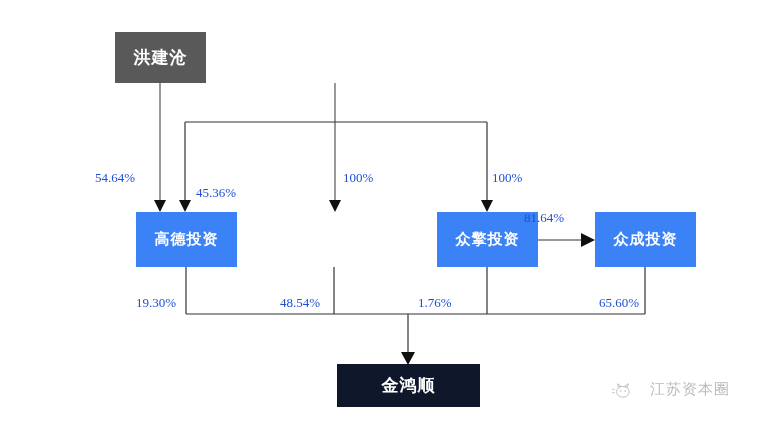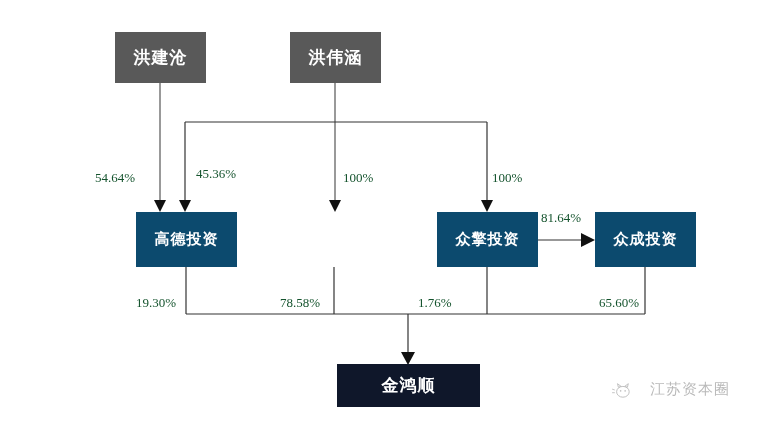--- a/index.html
+++ b/index.html
@@ -36,32 +36,32 @@
     font-weight: bold;
     letter-spacing: 1px;
     white-space: nowrap;
     z-index: 3;
   }
   .node-person {
     background: #595959;
     font-size: 17px;
   }
   .node-company {
-    background: #0c4a6e;
+    background: #3b82f6;
     font-size: 15px;
   }
   .node-target {
     background: #0f172a;
     font-size: 17px;
   }
   .edge-label {
     position: absolute;
     font-family: "Liberation Serif", "DejaVu Serif", serif;
     font-size: 13px;
-    color: #14532d;
+    color: #1d4ed8;
     white-space: nowrap;
     z-index: 4;
   }
   .watermark {
     position: absolute;
     display: flex;
     align-items: center;
     gap: 17px;
     opacity: 0.42;
     z-index: 5;
@@ -114,58 +114,55 @@
     <path d="M645,255 L645,302" fill="none" stroke="#333333" stroke-width="1.2"></path>
 
     <path d="M186,302 L645,302" fill="none" stroke="#333333" stroke-width="1.2"></path>
     <path d="M408,302 L408,342" fill="none" stroke="#333333" stroke-width="1.2"></path>
     <path d="M401,340 L415,340 L408,353 Z" fill="#111111"></path>
   </svg>
 
   <div class="node node-person" style="left:115px; top:20px; width:91px; height:51px;">
     <span>洪建沧</span>
   </div>
-  <div class="node node-person" style="left:290px; top:20px; width:91px; height:51px;">
-    <span>洪伟涵</span>
-  </div>
 
   <div class="node node-company" style="left:136px; top:200px; width:101px; height:55px;">
     <span>高德投资</span>
   </div>
   <div class="node node-company" style="left:595px; top:200px; width:101px; height:55px;">
     <span>众成投资</span>
   </div>
   <div class="node node-company" style="left:437px; top:200px; width:101px; height:55px;">
     <span>众擎投资</span>
   </div>
 
   <div class="node node-target" style="left:337px; top:352px; width:143px; height:43px;">
     <span>金鸿顺</span>
   </div>
 
   <div class="edge-label" style="left:95px; top:158px;">
     <span>54.64%</span>
   </div>
-  <div class="edge-label" style="left:196px; top:154px;">
+  <div class="edge-label" style="left:196px; top:173px;">
     <span>45.36%</span>
   </div>
   <div class="edge-label" style="left:343px; top:158px;">
     <span>100%</span>
   </div>
   <div class="edge-label" style="left:492px; top:158px;">
     <span>100%</span>
   </div>
-  <div class="edge-label" style="left:541px; top:198px;">
+  <div class="edge-label" style="left:524px; top:198px;">
     <span>81.64%</span>
   </div>
   <div class="edge-label" style="left:136px; top:283px;">
     <span>19.30%</span>
   </div>
   <div class="edge-label" style="left:280px; top:283px;">
-    <span>78.58%</span>
+    <span>48.54%</span>
   </div>
   <div class="edge-label" style="left:418px; top:283px;">
     <span>1.76%</span>
   </div>
   <div class="edge-label" style="left:599px; top:283px;">
     <span>65.60%</span>
   </div>
 
   <div class="watermark" style="left:611px; top:368px;">
     <svg class="watermark-icon" viewBox="0 0 24 20" xmlns="http://www.w3.org/2000/svg">

